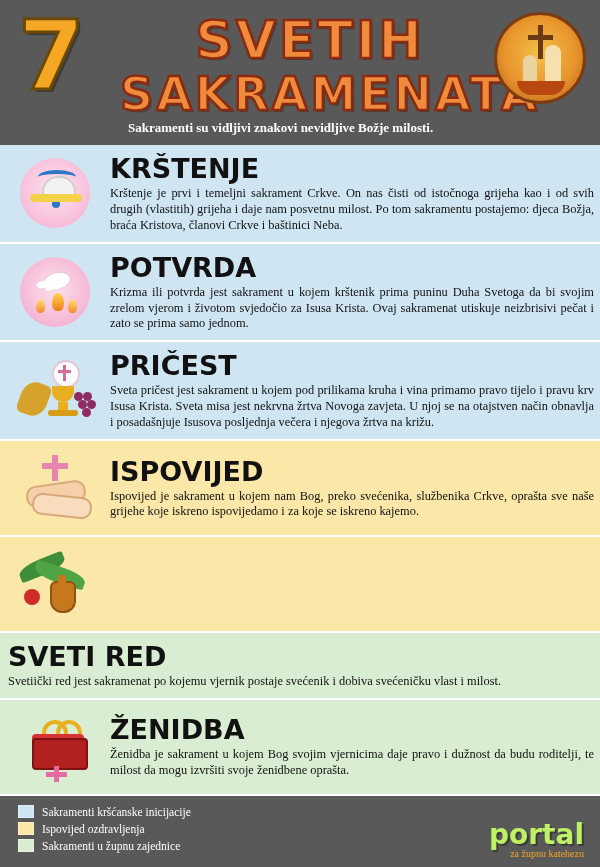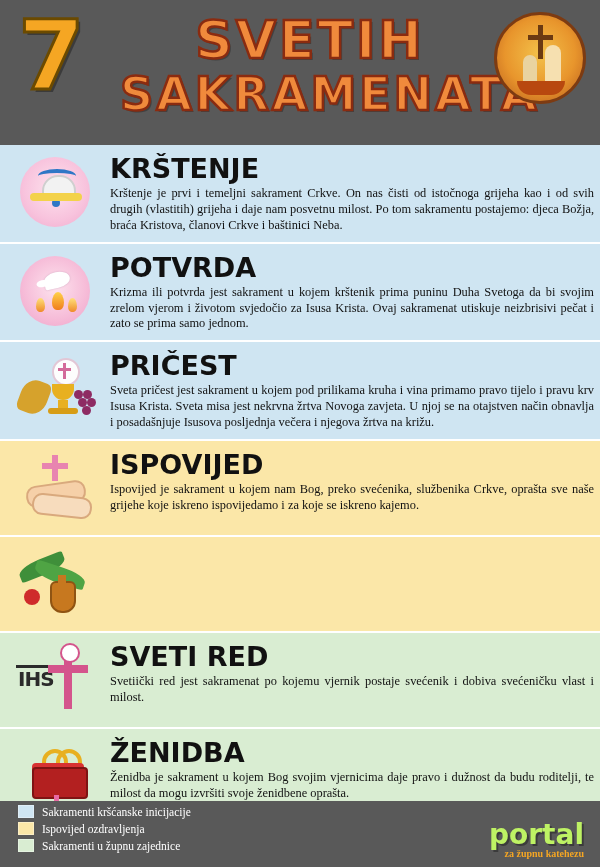--- a/index.html
+++ b/index.html
@@ -47,21 +47,21 @@
   }
   .emblem .cross{position:absolute;left:41px;top:10px;width:5px;height:34px;background:#6b3a12;}
   .emblem .cross2{position:absolute;left:31px;top:20px;width:25px;height:5px;background:#6b3a12;}
   .emblem .fig{position:absolute;left:48px;top:30px;width:16px;height:40px;background:#f6e0b0;border-radius:8px 8px 3px 3px;}
   .emblem .fig2{position:absolute;left:26px;top:40px;width:14px;height:32px;background:#e9d3a0;border-radius:7px 7px 3px 3px;}
   .emblem .bowl{position:absolute;left:20px;bottom:6px;width:48px;height:14px;background:#b8480f;border-radius:0 0 24px 24px;}
 
   
   .row{
     position:relative;
-    display:flex;align-items:flex-start;
+    display:flex;align-items:center;
     padding:8px 6px 8px 8px;
     box-sizing:border-box;
     border-bottom:2px solid #ffffff;
   }
   .row.blue{background:#CFE5F2;}
   .row.yellow{background:#FBE7A8;}
   .row.green{background:#D9EDD2;}
   .icon{
     width:96px;min-width:96px;height:78px;
     position:relative;
@@ -156,33 +156,34 @@
   .sw{width:14px;height:11px;margin-right:8px;border:1px solid #ffffff55;}
   .sw.blue{background:#CFE5F2;}
   .sw.yellow{background:#FBE7A8;}
   .sw.green{background:#D9EDD2;}
   .leg-label{color:#ffffff;font-size:11.5px;font-family:"Liberation Serif",serif;}
   .brand{position:absolute;right:16px;bottom:8px;text-align:right;}
   .brand-name{
     font-family:"DejaVu Sans",sans-serif;font-weight:bold;font-size:28px;color:#bef264;
     line-height:1;text-shadow:2px 2px 0 #00000055;
   }
-  .brand-sub{color:#F5A623;font-size:10px;font-family:"Liberation Serif",serif;margin-top:-1px;font-weight:bold;}
+  .brand-sub{color:#F5A623;font-size:10px;font-family:"Liberation Serif",serif;margin-top:-1px;}
 </style>
 </head>
 <body>
 
 <div class="poster">
 
   <div class="header">
     <div class="big-seven">7</div>
     <div class="title-stack">
       <div class="t-line t1">SVETIH</div>
       <div class="t-line t2">SAKRAMENATA</div>
     </div>
+    <div class="subtitle">Sakramenti su vidljivi znakovi nevidljive Božje milosti.</div>
     <div class="emblem">
       <div class="cross"></div>
       <div class="cross2"></div>
       <div class="fig"></div>
       <div class="fig2"></div>
       <div class="bowl"></div>
     </div>
   </div>
 
   <div class="row blue">
@@ -254,27 +255,20 @@
       <div class="palm"></div>
       <div class="palm2"></div>
       <div class="redflower"></div>
       <div class="oil"></div>
     </div>
     <div class="txt">
     </div>
   </div>
 
   <div class="row green">
-    <div class="icon">
-      <div class="ihs-bar"></div>
-      <div class="ihs">IHS</div>
-      <div class="ocross"></div>
-      <div class="ocross-h"></div>
-      <div class="ohost"></div>
-    </div>
     <div class="txt">
       <div class="sname">SVETI RED</div>
       <div class="sdesc">Svetiički red jest sakramenat po kojemu vjernik postaje svećenik i dobiva svećeničku vlast i milost.</div>
     </div>
   </div>
 
   <div class="row green">
     <div class="icon">
       <div class="ring1"></div>
       <div class="ring2"></div>

